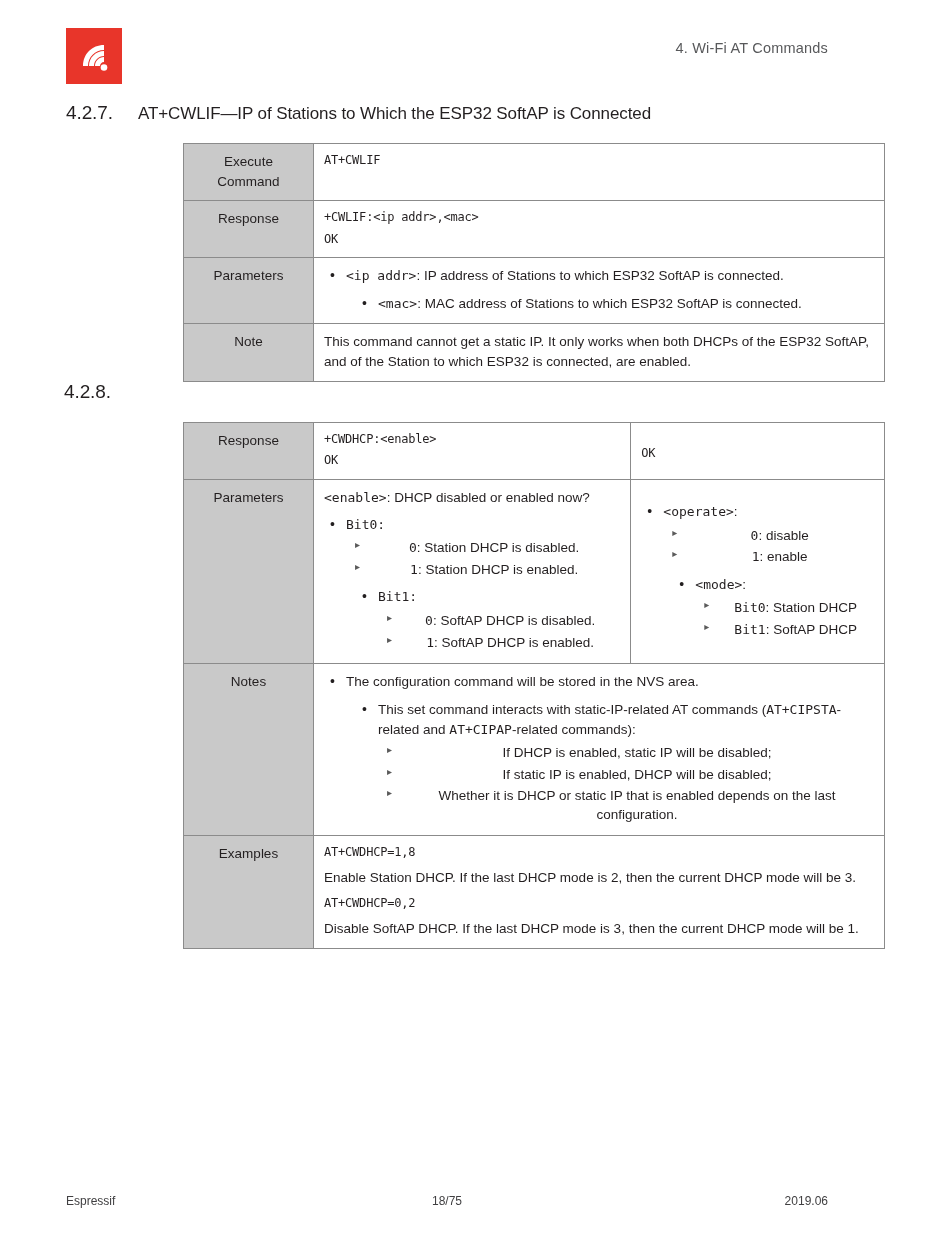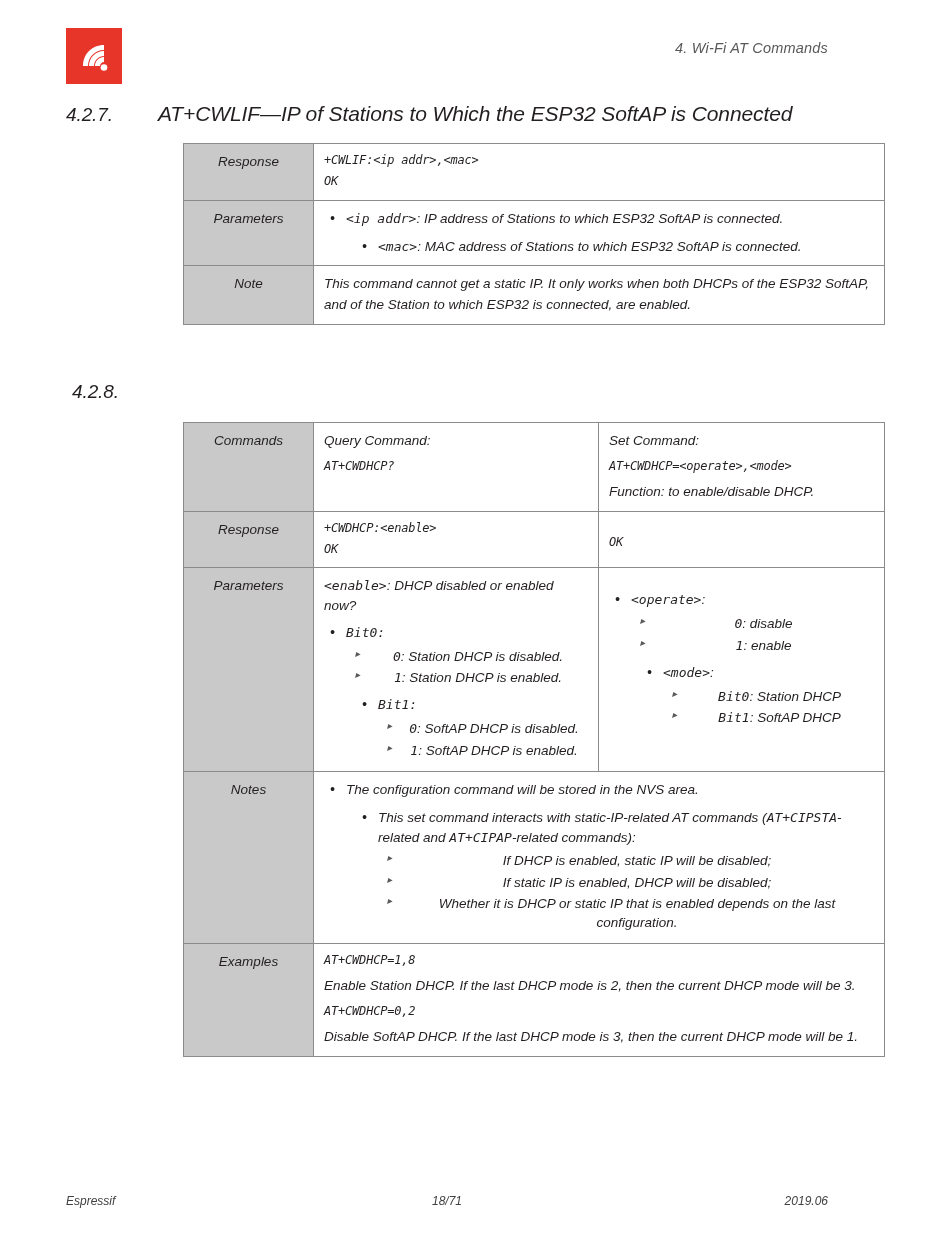--- a/index.html
+++ b/index.html
@@ -10,21 +10,20 @@
     background: #ffffff;
     font-family: "Liberation Sans", sans-serif;
     color: #231f20;
     position: relative;
   }
   .page {
     position: relative;
     width: 894px;
     height: 1241px;
     padding: 17px;
-    font-style: italic;
   }
 
   
   .header {
     position: absolute;
     top: 28px;
     left: 66px;
     right: 66px;
     height: 56px;
   }
@@ -55,24 +54,24 @@
     align-items: baseline;
     font-size: 19px;
     color: #231f20;
     letter-spacing: -0.1px;
   }
   .section-num {
     width: 72px;
     flex: 0 0 72px;
     font-size: 19px;
   }
-  .section-title { font-size: 21px; }
-
-  #sec-427 { position: absolute; left: 66px; top: 102px; gap: 20px; }
-  #sec-428 { position: absolute; left: 72px; top: 381px; }
+  .section-title { font-size: 17px; }
+
+  #sec-427 { position: absolute; left: 66px; top: 102px; }
+  #sec-428 { position: absolute; left: 64px; top: 381px; }
 
   
   table.doc {
     position: absolute;
     border-collapse: collapse;
     font-size: 13.5px;
     color: #231f20;
   }
   table.doc td {
     border: 1px solid #8b8b8b;
@@ -185,20 +184,27 @@
     <div class="header-title">4. Wi-Fi AT Commands</div>
   </div>
 
   <div class="section-heading" id="sec-427">
     <span class="section-num">4.2.7.</span>
     <span class="section-title">AT+CWLIF—IP of Stations to Which the ESP32 SoftAP is Connected</span>
   </div>
 
   <table class="doc" id="tbl-cwlif">
     <tbody>
+        <tr>
+      <td class="label">Execute Command</td>
+      <td>
+        <div class="mono line">AT+CWLIF</div>
+        <div style="height:10px"></div>
+      </td>
+    </tr>
     <tr>
       <td class="label">Response</td>
       <td>
         <div class="mono line">+CWLIF:&lt;ip addr&gt;,&lt;mac&gt;</div>
         <div class="mono line">OK</div>
       </td>
     </tr>
     <tr>
       <td class="label">Parameters</td>
       <td>
@@ -220,32 +226,20 @@
     </tr>
   </tbody>
     </table>
 
   <div class="section-heading" id="sec-428">
     <span class="section-num">4.2.8.</span>
   </div>
 
   <table class="doc" id="tbl-cwdhcp">
     <tbody>
-        <tr>
-      <td class="label">Commands</td>
-      <td style="width:285px">
-        <div class="para">Query Command:</div>
-        <div class="mono">AT+CWDHCP?</div>
-      </td>
-      <td>
-        <div class="para">Set Command:</div>
-        <div class="mono para">AT+CWDHCP=&lt;operate&gt;,&lt;mode&gt;</div>
-        <div class="para">Function: to enable/disable DHCP.</div>
-      </td>
-    </tr>
     <tr>
       <td class="label">Response</td>
       <td>
         <div class="mono line">+CWDHCP:&lt;enable&gt;</div>
         <div class="mono line">OK</div>
       </td>
       <td>
         <div class="mono line" style="padding-top:14px">OK</div>
       </td>
     </tr>
@@ -317,17 +311,17 @@
         <div class="para">Enable Station DHCP. If the last DHCP mode is 2, then the current DHCP mode will be 3.</div>
         <div class="mono para">AT+CWDHCP=0,2</div>
         <div class="para">Disable SoftAP DHCP. If the last DHCP mode is 3, then the current DHCP mode will be 1.</div>
       </td>
     </tr>
   </tbody>
     </table>
 
   <div class="footer">
     <span class="left">Espressif</span>
-    <span class="center">18/71</span>
+    <span class="center">18/75</span>
     <span class="right">2019.06</span>
   </div>
 
 </div>
 
 </body></html>

